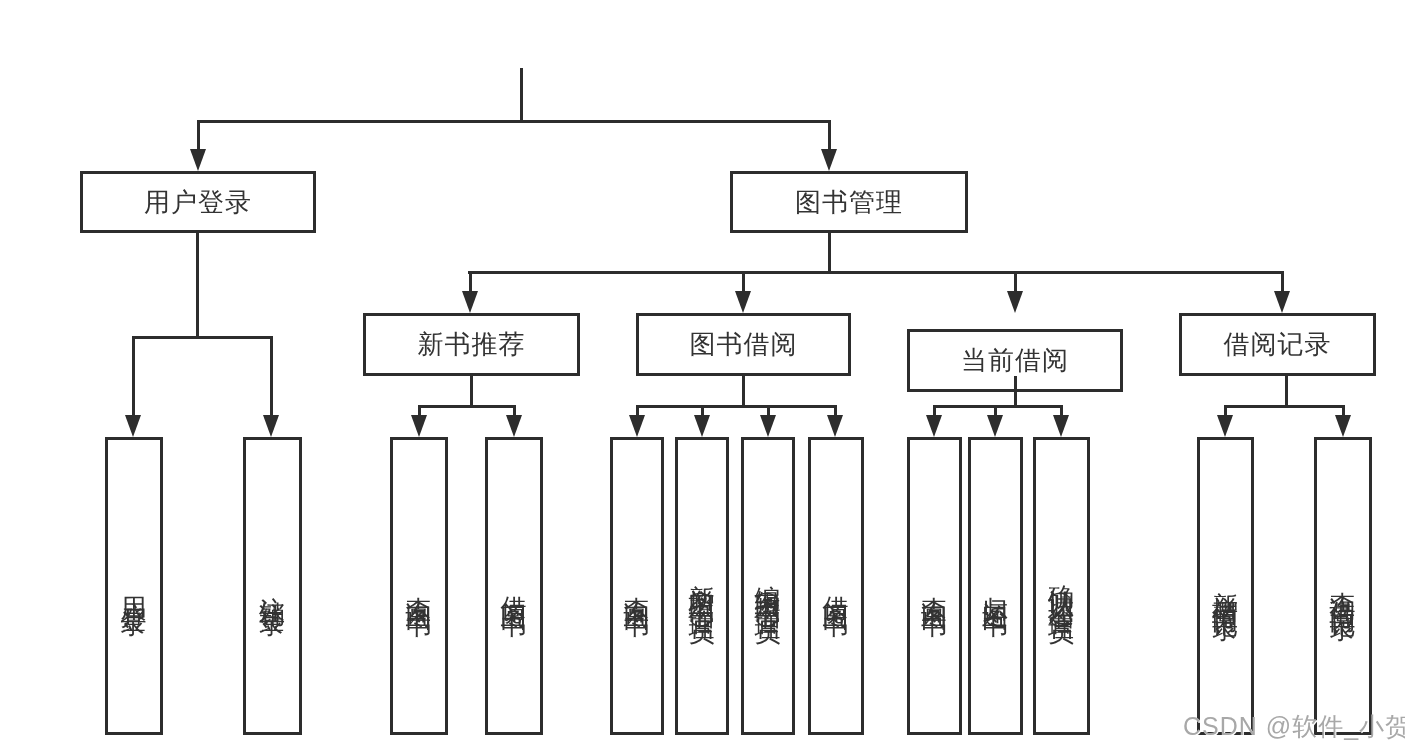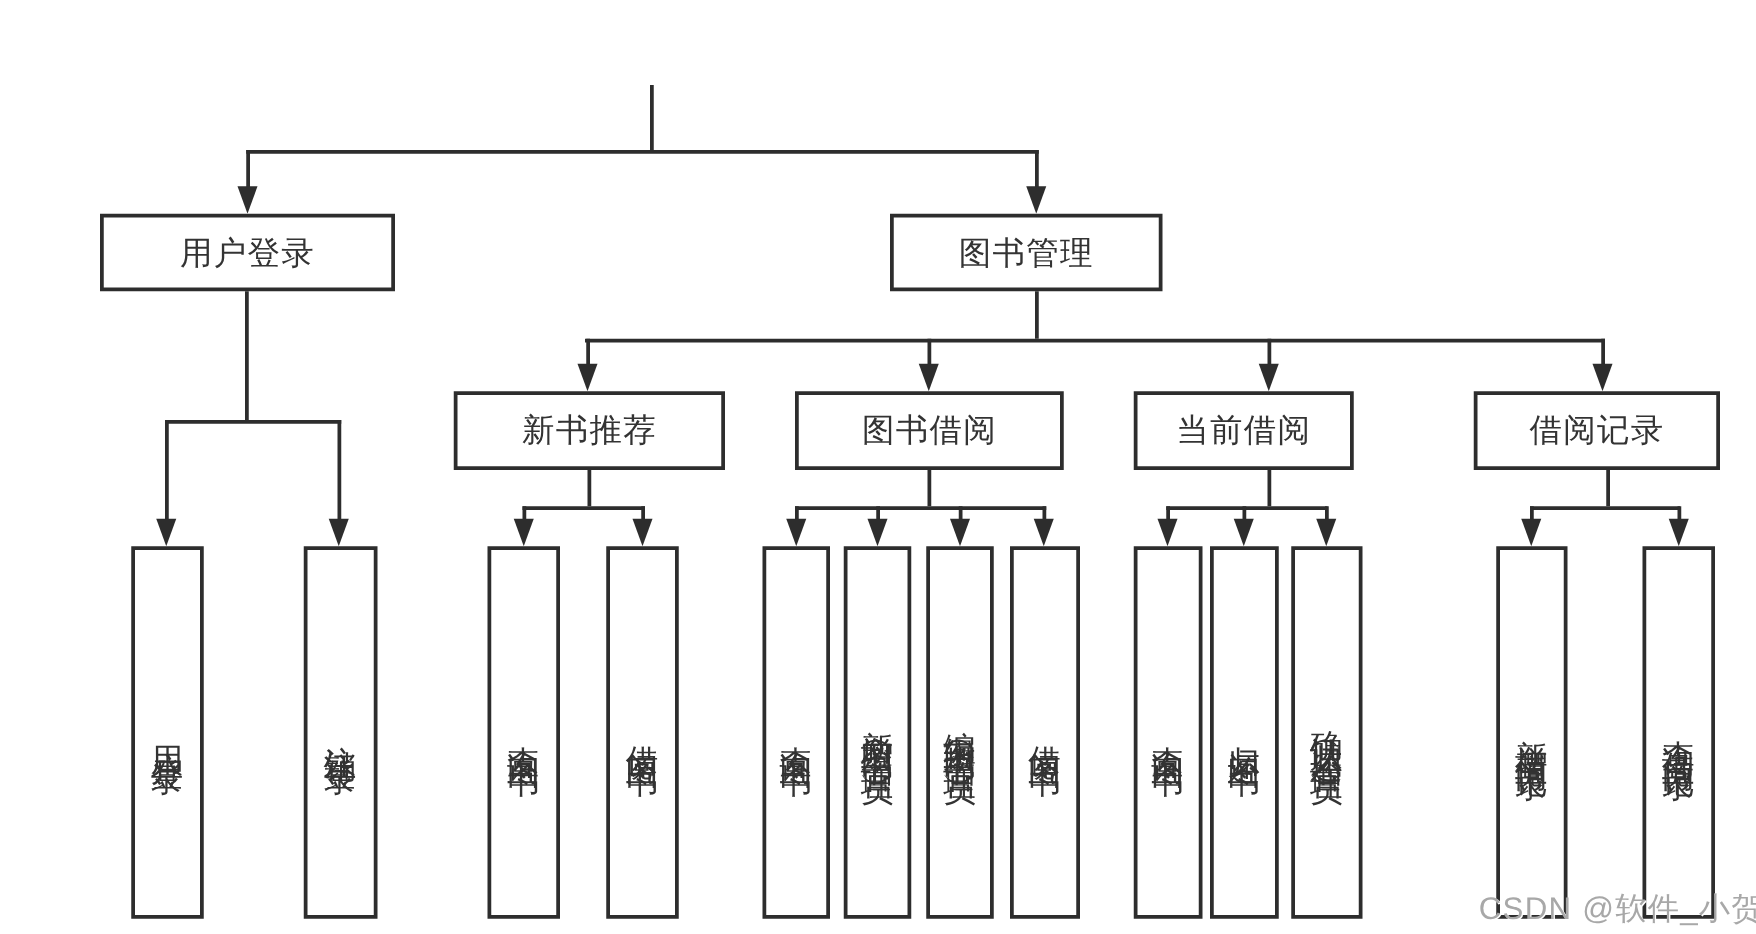--- a/index.html
+++ b/index.html
@@ -61,21 +61,21 @@
   <div class="v" style="left:520px; top:68px; height:52px;"></div>
   <div class="h" style="left:197px; top:120px; width:634px;"></div>
   <div class="v" style="left:197px; top:120px; height:31px;"></div>
   <div class="arr" style="left:190px; top:149px;"></div>
   <div class="v" style="left:828px; top:120px; height:31px;"></div>
   <div class="arr" style="left:821px; top:149px;"></div>
 
   <div class="box" style="left:80px; top:171px; width:236px; height:62px;">
     <span>用户登录</span>
   </div>
-  <div class="box" style="left:712px; top:171px; width:218px; height:62px;">
+  <div class="box" style="left:730px; top:171px; width:238px; height:62px;">
     <span>图书管理</span>
   </div>
 
   <div class="v" style="left:196px; top:233px; height:103px;"></div>
   <div class="h" style="left:132px; top:336px; width:141px;"></div>
   <div class="v" style="left:132px; top:336px; height:80px;"></div>
   <div class="arr" style="left:125px; top:415px;"></div>
   <div class="v" style="left:270px; top:336px; height:80px;"></div>
   <div class="arr" style="left:263px; top:415px;"></div>
 
@@ -89,21 +89,21 @@
   <div class="arr" style="left:1007px; top:291px;"></div>
   <div class="v" style="left:1281px; top:271px; height:21px;"></div>
   <div class="arr" style="left:1274px; top:291px;"></div>
 
   <div class="box" style="left:363px; top:313px; width:217px; height:63px;">
     <span>新书推荐</span>
   </div>
   <div class="box" style="left:636px; top:313px; width:215px; height:63px;">
     <span>图书借阅</span>
   </div>
-  <div class="box" style="left:907px; top:313px; width:176px; height:63px;text-align:center;">
+  <div class="box" style="left:907px; top:329px; width:216px; height:63px;text-align:center;">
     <span>当前借阅</span>
   </div>
   <div class="box" style="left:1179px; top:313px; width:197px; height:63px;">
     <span>借阅记录</span>
   </div>
 
   <div class="v" style="left:470px; top:376px; height:29px;"></div>
   <div class="h" style="left:418px; top:405px; width:98px;"></div>
   <div class="v" style="left:418px; top:405px; height:12px;"></div>
   <div class="arr" style="left:411px; top:415px;"></div>

